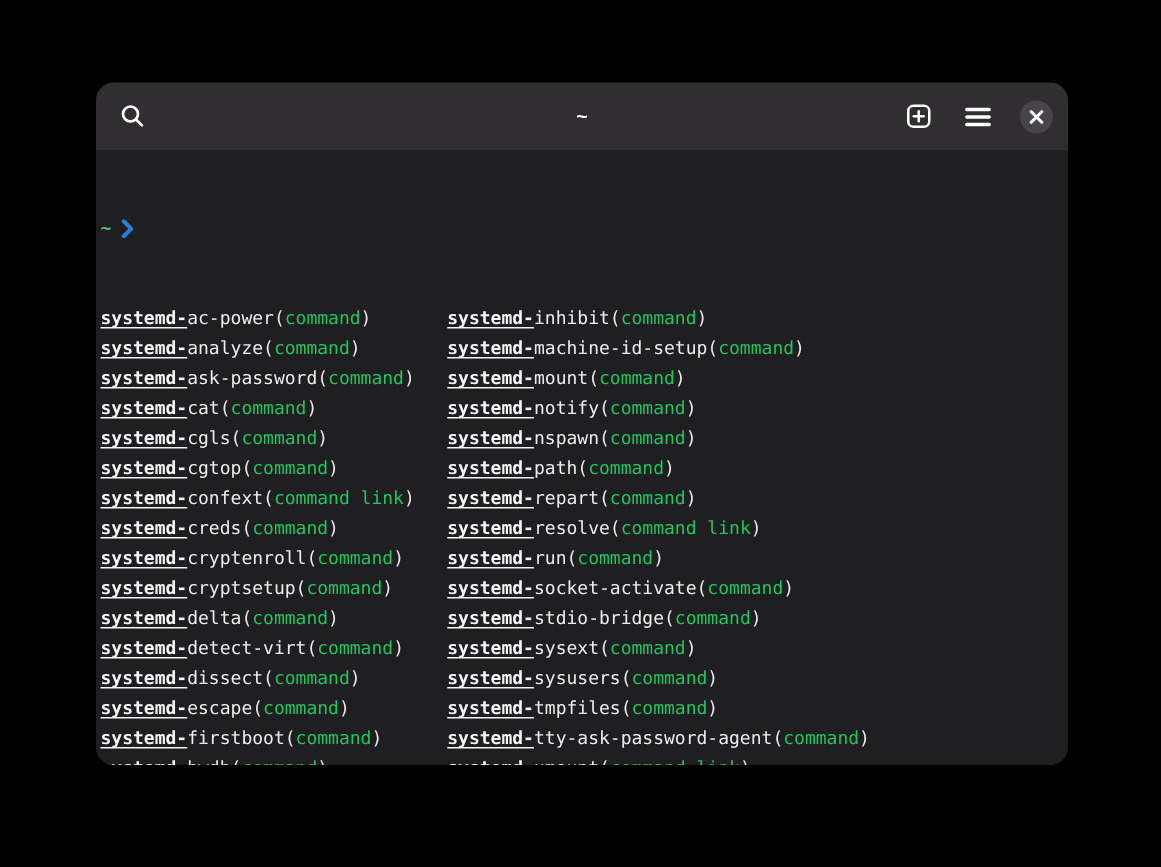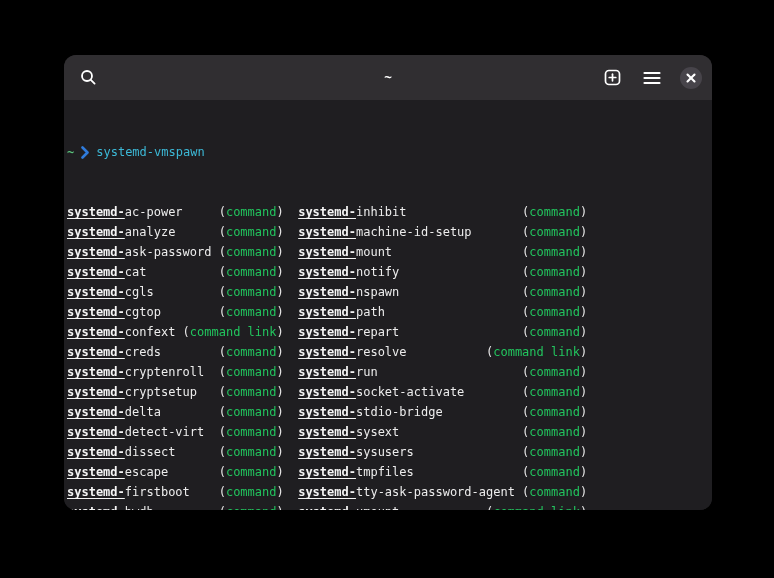--- a/index.html
+++ b/index.html
@@ -52,21 +52,21 @@
   .prompt-cwd{color:#5ac37d;font-weight:bold;}
   .prompt-chevron{display:inline-flex;align-items:center;margin:0 7px 0 7px;}
   .prompt-cmd{color:#3cb9d7;}
   .completions{
     display:grid;
     grid-template-columns:30ch 40ch;
     column-gap:2ch;
     grid-auto-rows:20px;
   }
   .entry{
-    display:flex;justify-content:space-between;align-items:center;
+    display:flex;justify-content:flex-start;align-items:center;
     white-space:pre;
   }
   .cmd .prefix{
     font-weight:bold;color:#f5f5f5;
     text-decoration:underline;text-underline-offset:2px;
   }
   .cmd .rest{color:#ededed;}
   .ann .paren{color:#e8e8e8;}
   .ann .type{color:#22c55e;}
 </style>
@@ -120,18 +120,17 @@
   </div>
 
   <div class="terminal">
     <div class="prompt-line">
       <span class="prompt-cwd">~</span>
       <span class="prompt-chevron">
         <svg width="8" height="13" viewBox="0 0 8 13">
           <polyline points="1.5,1.5 6.5,6.5 1.5,11.5" fill="none" stroke="#2f7bdb" stroke-width="2.6" stroke-linecap="round" stroke-linejoin="round"></polyline>
         </svg>
       </span>
-      <span class="prompt-cmd">systemd-vmspawn</span>
     </div>
     <div class="completions"><div class="entry"><span class="cmd"><span class="prefix">systemd-</span><span class="rest">ac-power</span></span><span class="ann"><span class="paren">(</span><span class="type">command</span><span class="paren">)</span></span></div><div class="entry"><span class="cmd"><span class="prefix">systemd-</span><span class="rest">inhibit</span></span><span class="ann"><span class="paren">(</span><span class="type">command</span><span class="paren">)</span></span></div><div class="entry"><span class="cmd"><span class="prefix">systemd-</span><span class="rest">analyze</span></span><span class="ann"><span class="paren">(</span><span class="type">command</span><span class="paren">)</span></span></div><div class="entry"><span class="cmd"><span class="prefix">systemd-</span><span class="rest">machine-id-setup</span></span><span class="ann"><span class="paren">(</span><span class="type">command</span><span class="paren">)</span></span></div><div class="entry"><span class="cmd"><span class="prefix">systemd-</span><span class="rest">ask-password</span></span><span class="ann"><span class="paren">(</span><span class="type">command</span><span class="paren">)</span></span></div><div class="entry"><span class="cmd"><span class="prefix">systemd-</span><span class="rest">mount</span></span><span class="ann"><span class="paren">(</span><span class="type">command</span><span class="paren">)</span></span></div><div class="entry"><span class="cmd"><span class="prefix">systemd-</span><span class="rest">cat</span></span><span class="ann"><span class="paren">(</span><span class="type">command</span><span class="paren">)</span></span></div><div class="entry"><span class="cmd"><span class="prefix">systemd-</span><span class="rest">notify</span></span><span class="ann"><span class="paren">(</span><span class="type">command</span><span class="paren">)</span></span></div><div class="entry"><span class="cmd"><span class="prefix">systemd-</span><span class="rest">cgls</span></span><span class="ann"><span class="paren">(</span><span class="type">command</span><span class="paren">)</span></span></div><div class="entry"><span class="cmd"><span class="prefix">systemd-</span><span class="rest">nspawn</span></span><span class="ann"><span class="paren">(</span><span class="type">command</span><span class="paren">)</span></span></div><div class="entry"><span class="cmd"><span class="prefix">systemd-</span><span class="rest">cgtop</span></span><span class="ann"><span class="paren">(</span><span class="type">command</span><span class="paren">)</span></span></div><div class="entry"><span class="cmd"><span class="prefix">systemd-</span><span class="rest">path</span></span><span class="ann"><span class="paren">(</span><span class="type">command</span><span class="paren">)</span></span></div><div class="entry"><span class="cmd"><span class="prefix">systemd-</span><span class="rest">confext</span></span><span class="ann"><span class="paren">(</span><span class="type">command link</span><span class="paren">)</span></span></div><div class="entry"><span class="cmd"><span class="prefix">systemd-</span><span class="rest">repart</span></span><span class="ann"><span class="paren">(</span><span class="type">command</span><span class="paren">)</span></span></div><div class="entry"><span class="cmd"><span class="prefix">systemd-</span><span class="rest">creds</span></span><span class="ann"><span class="paren">(</span><span class="type">command</span><span class="paren">)</span></span></div><div class="entry"><span class="cmd"><span class="prefix">systemd-</span><span class="rest">resolve</span></span><span class="ann"><span class="paren">(</span><span class="type">command link</span><span class="paren">)</span></span></div><div class="entry"><span class="cmd"><span class="prefix">systemd-</span><span class="rest">cryptenroll</span></span><span class="ann"><span class="paren">(</span><span class="type">command</span><span class="paren">)</span></span></div><div class="entry"><span class="cmd"><span class="prefix">systemd-</span><span class="rest">run</span></span><span class="ann"><span class="paren">(</span><span class="type">command</span><span class="paren">)</span></span></div><div class="entry"><span class="cmd"><span class="prefix">systemd-</span><span class="rest">cryptsetup</span></span><span class="ann"><span class="paren">(</span><span class="type">command</span><span class="paren">)</span></span></div><div class="entry"><span class="cmd"><span class="prefix">systemd-</span><span class="rest">socket-activate</span></span><span class="ann"><span class="paren">(</span><span class="type">command</span><span class="paren">)</span></span></div><div class="entry"><span class="cmd"><span class="prefix">systemd-</span><span class="rest">delta</span></span><span class="ann"><span class="paren">(</span><span class="type">command</span><span class="paren">)</span></span></div><div class="entry"><span class="cmd"><span class="prefix">systemd-</span><span class="rest">stdio-bridge</span></span><span class="ann"><span class="paren">(</span><span class="type">command</span><span class="paren">)</span></span></div><div class="entry"><span class="cmd"><span class="prefix">systemd-</span><span class="rest">detect-virt</span></span><span class="ann"><span class="paren">(</span><span class="type">command</span><span class="paren">)</span></span></div><div class="entry"><span class="cmd"><span class="prefix">systemd-</span><span class="rest">sysext</span></span><span class="ann"><span class="paren">(</span><span class="type">command</span><span class="paren">)</span></span></div><div class="entry"><span class="cmd"><span class="prefix">systemd-</span><span class="rest">dissect</span></span><span class="ann"><span class="paren">(</span><span class="type">command</span><span class="paren">)</span></span></div><div class="entry"><span class="cmd"><span class="prefix">systemd-</span><span class="rest">sysusers</span></span><span class="ann"><span class="paren">(</span><span class="type">command</span><span class="paren">)</span></span></div><div class="entry"><span class="cmd"><span class="prefix">systemd-</span><span class="rest">escape</span></span><span class="ann"><span class="paren">(</span><span class="type">command</span><span class="paren">)</span></span></div><div class="entry"><span class="cmd"><span class="prefix">systemd-</span><span class="rest">tmpfiles</span></span><span class="ann"><span class="paren">(</span><span class="type">command</span><span class="paren">)</span></span></div><div class="entry"><span class="cmd"><span class="prefix">systemd-</span><span class="rest">firstboot</span></span><span class="ann"><span class="paren">(</span><span class="type">command</span><span class="paren">)</span></span></div><div class="entry"><span class="cmd"><span class="prefix">systemd-</span><span class="rest">tty-ask-password-agent</span></span><span class="ann"><span class="paren">(</span><span class="type">command</span><span class="paren">)</span></span></div><div class="entry"><span class="cmd"><span class="prefix">systemd-</span><span class="rest">hwdb</span></span><span class="ann"><span class="paren">(</span><span class="type">command</span><span class="paren">)</span></span></div><div class="entry"><span class="cmd"><span class="prefix">systemd-</span><span class="rest">umount</span></span><span class="ann"><span class="paren">(</span><span class="type">command link</span><span class="paren">)</span></span></div></div>
   </div>
 
 </div>
 
 </body></html>

